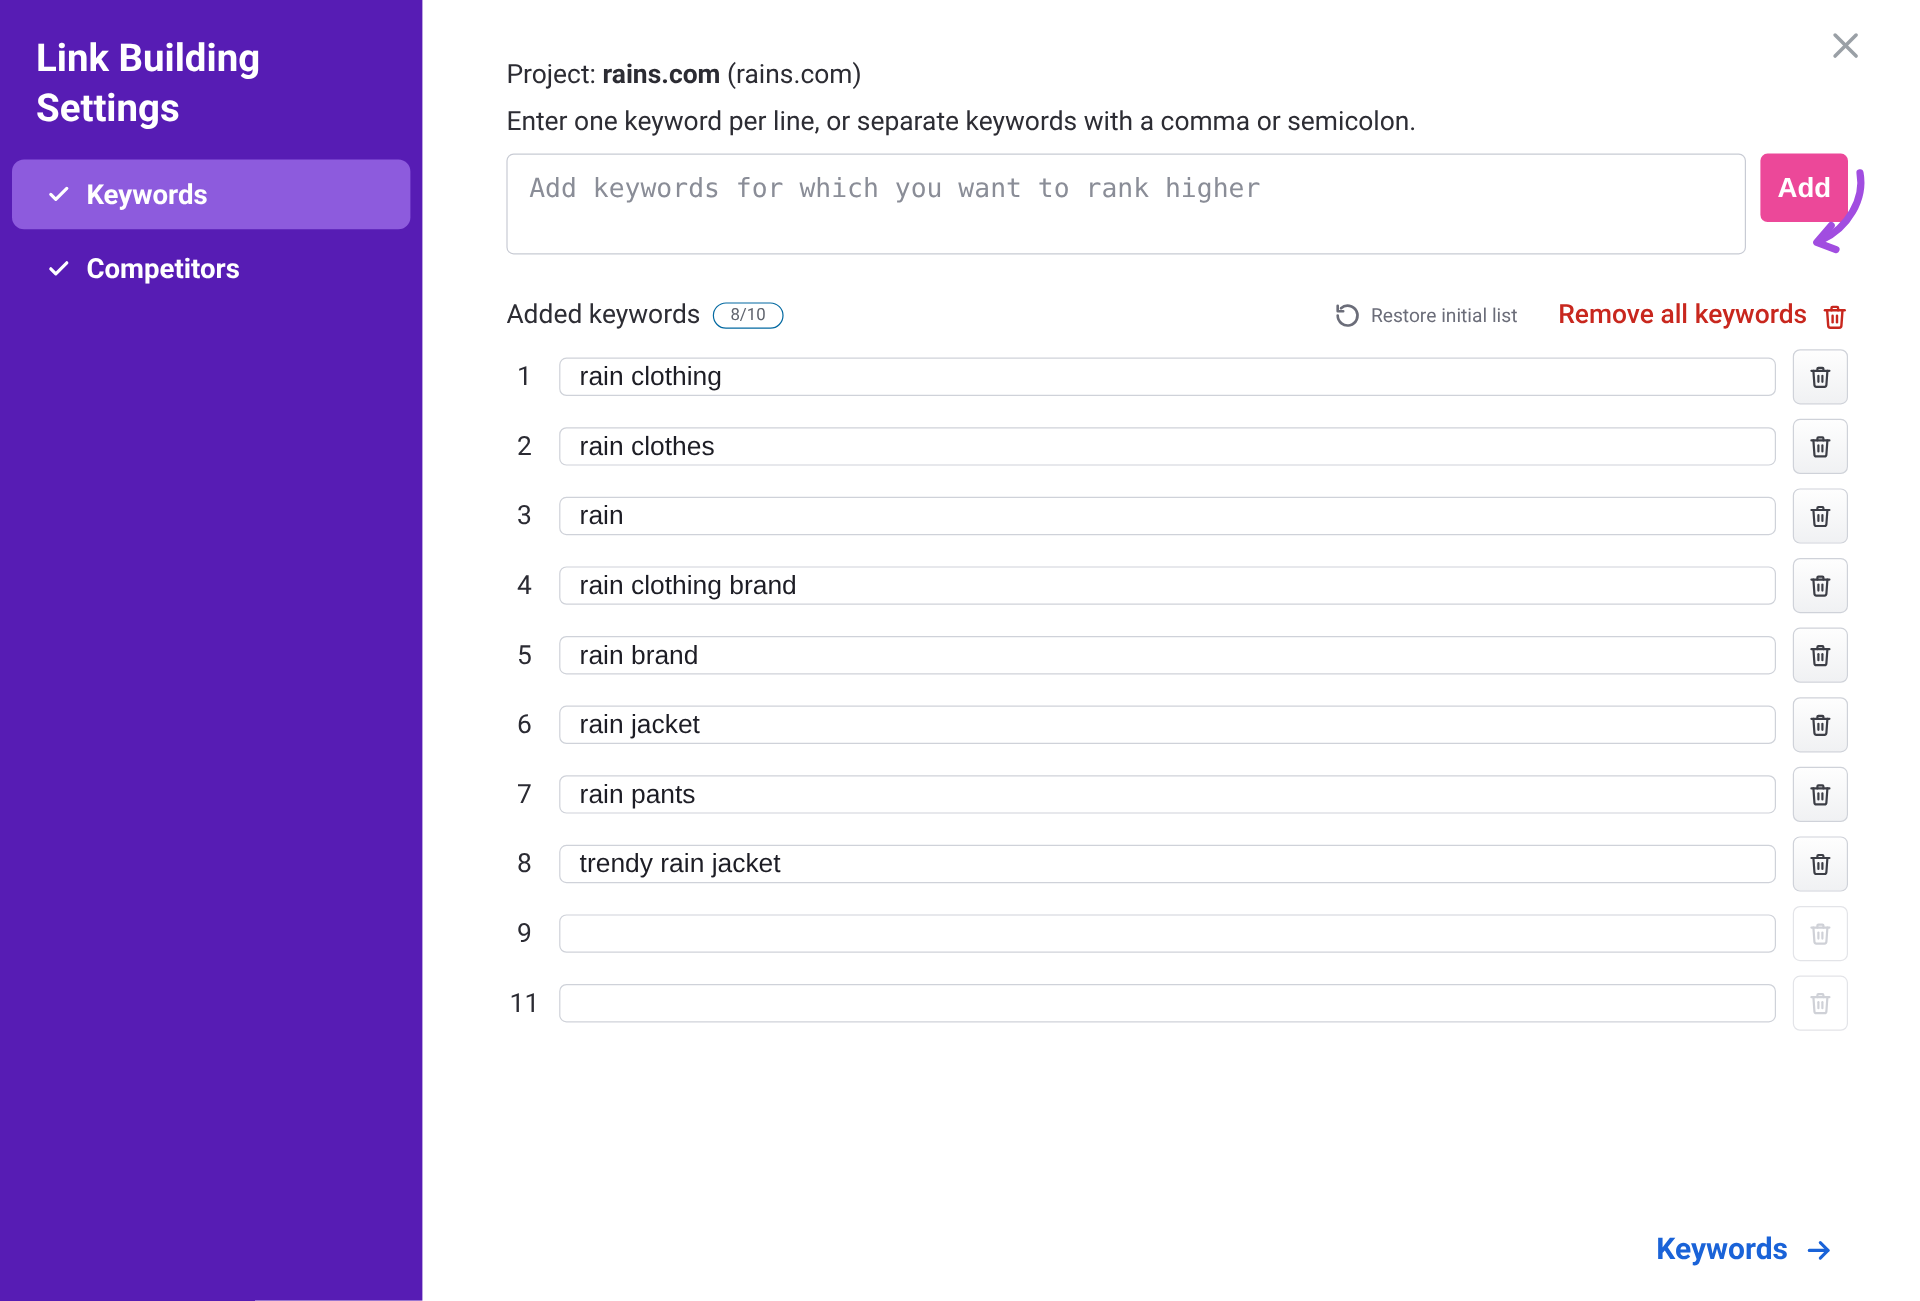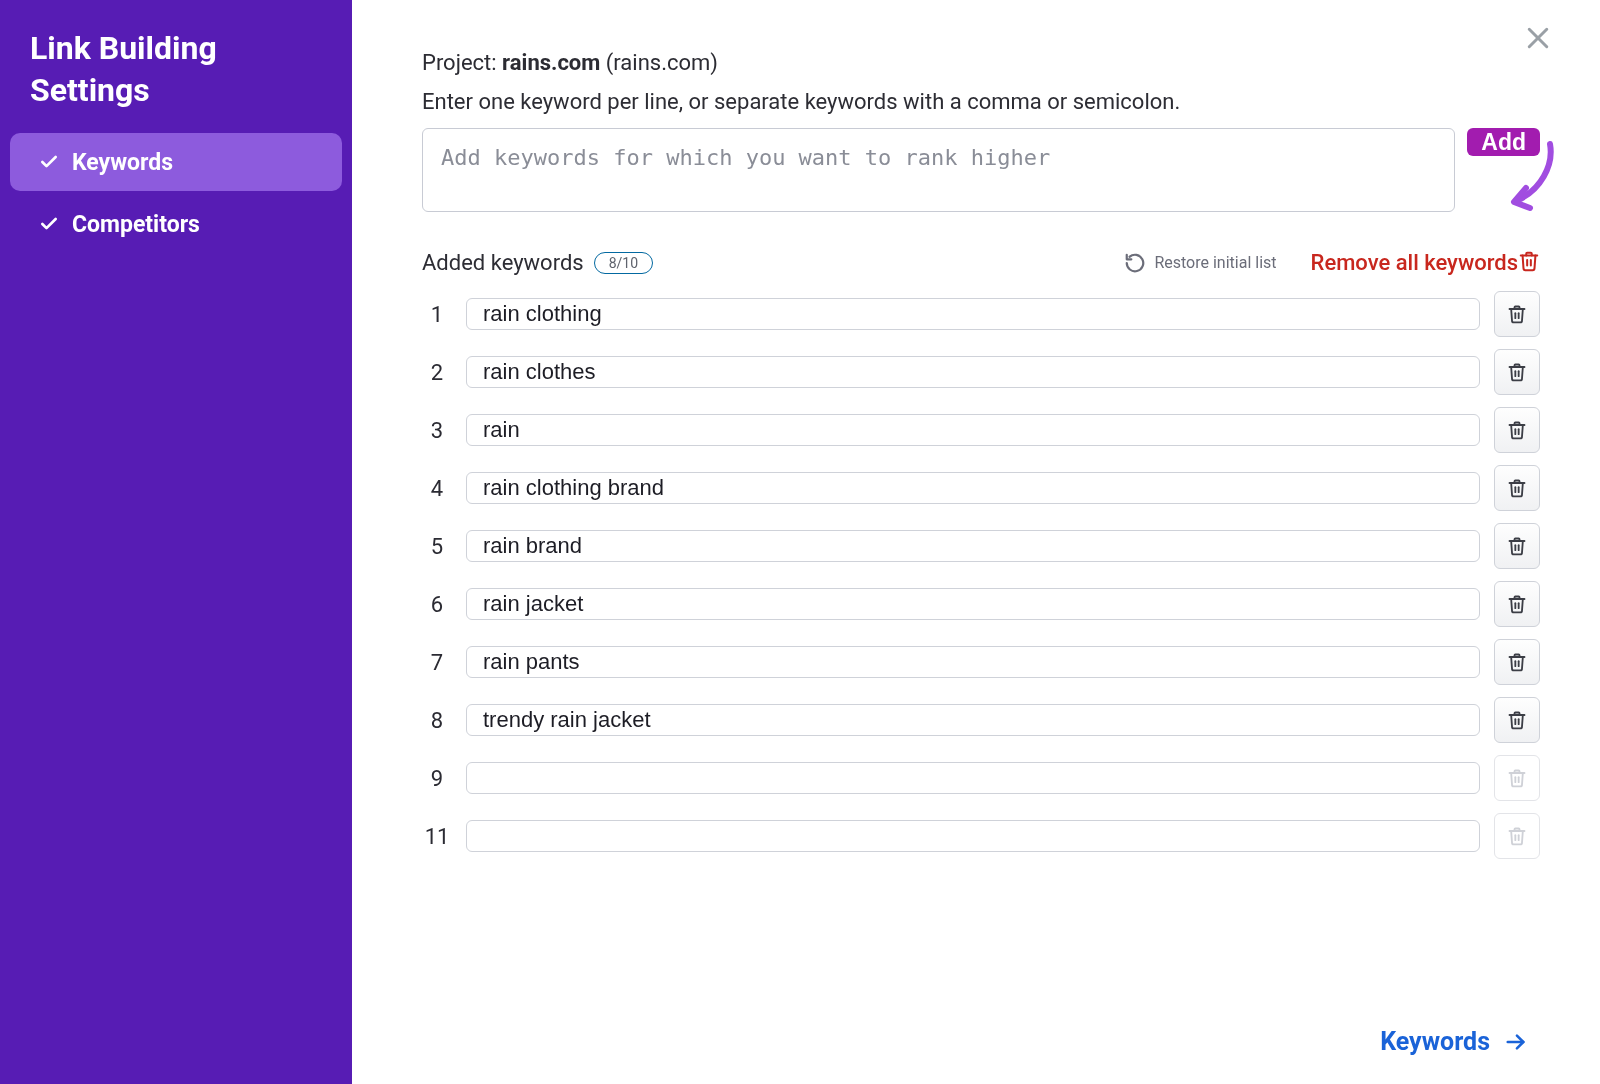--- a/index.html
+++ b/index.html
@@ -16,28 +16,28 @@
     .heading-row{display:flex;align-items:center;gap:20px;margin-bottom:30px}
     .heading{font-size:40px;font-weight:800;letter-spacing:-.5px}
     .country-select{display:flex;align-items:center;gap:8px;color:#1e64c8;font-size:23px;font-weight:400;cursor:pointer}
     .flag{width:28px;height:18px;display:inline-block;border:.5px solid #bbb;background:linear-gradient(#b22234,#b22234) left top/100% 8% no-repeat,linear-gradient(#fff,#fff) left 14%/100% 8% no-repeat,linear-gradient(#b22234,#b22234) left 28%/100% 8% no-repeat,linear-gradient(#fff,#fff) left 42%/100% 8% no-repeat,linear-gradient(#b22234,#b22234) left 56%/100% 8% no-repeat,linear-gradient(#fff,#fff) left 70%/100% 8% no-repeat,linear-gradient(#b22234,#b22234) left 84%/100% 8% no-repeat,linear-gradient(#fff,#fff);position:relative}
     .flag::before{content:"";position:absolute;left:0;top:0;width:12px;height:9px;background:#3c3b6e}
     .chevron-down{width:16px;height:16px;display:inline-flex;align-items:center;justify-content:center}
     .instructions{font-size:22px;color:#2d2d34;margin-bottom:14px}
     .add-row{display:flex;align-items:flex-start;gap:12px;margin-bottom:38px}
     .add-textarea{flex:1;min-height:76px;border:1px solid #c8cbd4;border-radius:6px;padding:16px 18px;font-size:22px;color:#333;resize:none;outline:none}
     .add-textarea::placeholder{color:#8a8d97}
-    .add-btn{background:#a21caf;color:#fff;font-weight:700;font-size:23px;border:none;border-radius:6px;height:28px;padding:0 14px;cursor:pointer}
+    .add-btn{background:#ec4899;color:#fff;font-weight:700;font-size:23px;border:none;border-radius:6px;height:57px;padding:0 14px;cursor:pointer}
     .arrow-callout{position:absolute;top:140px;right:40px;width:60px;height:82px;color:#a14de0}
     .added-head{display:flex;align-items:center;margin-bottom:16px}
     .added-label{font-size:22px;color:#2d2d34}
     .count-pill{margin-left:10px;border:1px solid #0369a1;color:#5f636d;border-radius:999px;padding:2px 14px;font-size:14px}
     .spacer{flex:1}
     .restore-link{display:flex;align-items:center;gap:8px;color:#6b6d79;font-size:16px;cursor:pointer}
-    .remove-all{margin-left:34px;color:#c8271e;font-size:22px;font-weight:500;cursor:pointer;display:flex;align-items:flex-start;}
+    .remove-all{margin-left:34px;color:#c8271e;font-size:22px;font-weight:500;cursor:pointer;display:flex;align-items:flex-end;gap:12px}
     .kw-row{display:flex;align-items:center;gap:14px;margin-bottom:12px}
     .kw-num{width:30px;text-align:center;font-size:22px;color:#2b2b33}
     .kw-input{flex:1;height:32px;border:1px solid #cfd2d9;border-radius:6px;padding:0 16px;font-size:22px;color:#1d1d25;outline:none}
     .del-btn{width:46px;height:46px;display:flex;align-items:center;justify-content:center;border:1px solid #cfd2d9;border-radius:6px;background:linear-gradient(#fefefe,#f0f1f3);cursor:pointer;color:#3c3e46}
     .del-btn.disabled{border-color:#e3e4e8;color:#cfd1d7;cursor:default;background:#fff}
     .footer-link{position:absolute;bottom:28px;right:70px;color:#1a63d8;font-size:25px;font-weight:700;cursor:pointer;display:flex;align-items:center;gap:12px}
     svg{display:block}
   </style>
 </head>
 <body>

